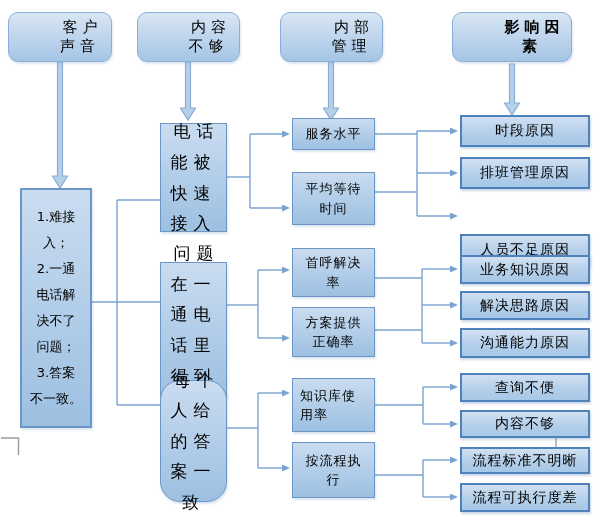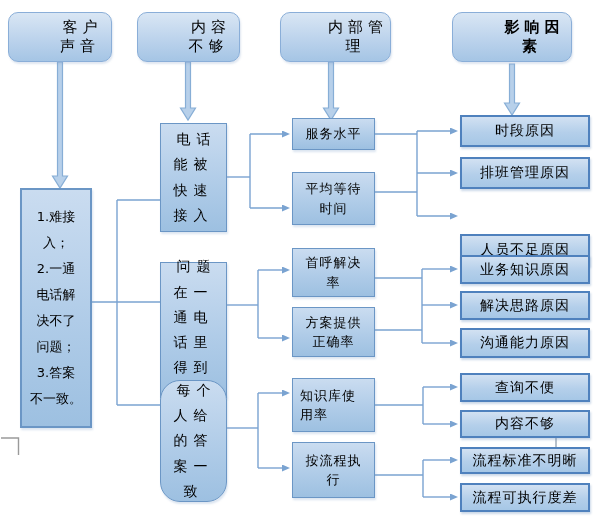--- a/index.html
+++ b/index.html
@@ -16,21 +16,21 @@
     background:linear-gradient(180deg,#d9e6f4 0%,#bcd3ec 55%,#a5c5e5 100%);
     font-size:15px;letter-spacing:5px;text-indent:5px;
     box-shadow:1px 2px 2px rgba(130,160,200,0.25);
     padding-left:40px;
   }
   .rect{
     border:1.6px solid #6b96c5;
     background:linear-gradient(180deg,#cadcf0 0%,#b0cce8 55%,#9dc0e1 100%);
     box-shadow:1px 2px 2px rgba(130,160,200,0.28);
   }
-  .vtext{white-space:pre-line;font-size:14px;line-height:1.8;letter-spacing:6px;text-indent:6px;}
+  .vtext{white-space:pre-line;font-size:17px;line-height:1.8;letter-spacing:6px;text-indent:6px;}
   .note{white-space:pre-line;font-size:13px;line-height:2.0;letter-spacing:0;}
   .metric{white-space:pre-line;font-size:13px;line-height:1.5;letter-spacing:1px;align-items:center;}
   .metric.left{justify-content:flex-start;text-align:left;padding-left:7px;}
   .factor{
     border:2px solid #4f81bd;font-size:14px;letter-spacing:1px;
     background:linear-gradient(180deg,#d2e1f2 0%,#b4cfea 55%,#a6c7e6 100%);
     box-shadow:1px 2px 2px rgba(110,145,190,0.35);
   }
 </style>
 </head>
@@ -103,21 +103,21 @@
 
     <path d="M1 438 H18.5 V455" stroke="#9a9a9a" stroke-width="1.4" fill="none"></path>
   </svg>
 
   <div class="node hdr" style="left:8px;top:12px;">
       <span>客户声音</span>
     </div>
   <div class="node hdr" style="left:137px;top:12px;width:103px;">
       <span>内容不够</span>
     </div>
-  <div class="node hdr" style="left:280px;top:12px;width:111px;">
+  <div class="node hdr" style="left:280px;top:12px;width:103px;">
       <span>内部管理</span>
     </div>
   <div class="node hdr" style="left:452px;top:12px;width:120px;font-weight:bold;">
       <span>影响因素</span>
     </div>
 
   <div class="node rect note" style="left:20px;top:188px;width:72px;height:240px;border-width:2px;"><span style="white-space:pre-line;">1.难接
 入；
 2.一通
 电话解

